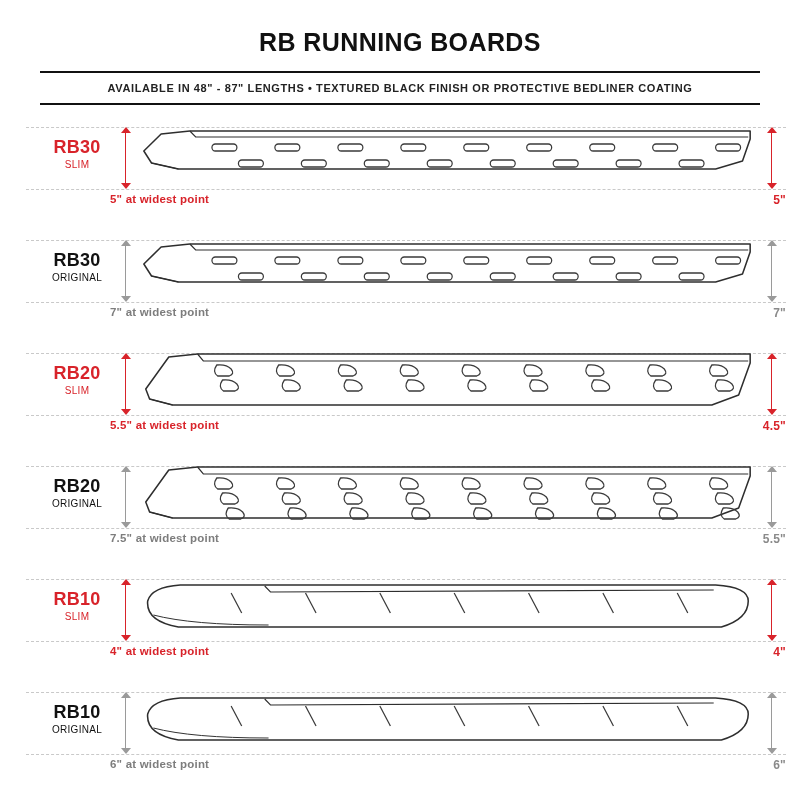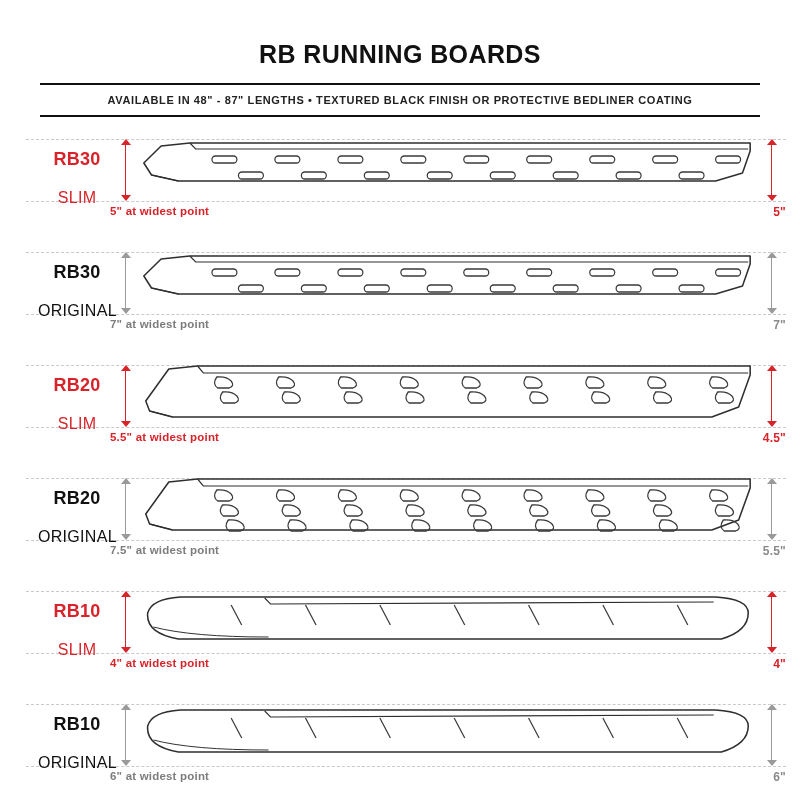--- a/index.html
+++ b/index.html
@@ -22,21 +22,21 @@
   
   .header {
     padding-top: 28px;
     text-align: center;
   }
   .title {
     font-size: 25px;
     font-weight: bold;
     letter-spacing: 0.4px;
     color: #111111;
-    margin: 12px 0 14px 0;
+    margin: 0 0 14px 0;
   }
   .rule {
     height: 2px;
     background: #111111;
     margin: 0 40px;
   }
   .subtitle {
     font-size: 11px;
     font-weight: bold;
     letter-spacing: 0.6px;
@@ -66,24 +66,23 @@
     width: 78px;
     text-align: center;
   }
   .label .model {
     font-size: 18px;
     font-weight: bold;
     line-height: 20px;
     letter-spacing: 0.2px;
   }
   .label .variant {
-    font-size: 16px;
+    font-size: 10px;
     line-height: 15px;
     letter-spacing: 0.3px;
-    margin-top: 21px;
   }
   .row.red .model, .row.red .variant { color: #d8232a; }
   .row.dark .model, .row.dark .variant { color: #111111; }
 
   
   .dim-left {
     position: absolute;
     left: 120px;
     top: 18px;
     width: 12px;

